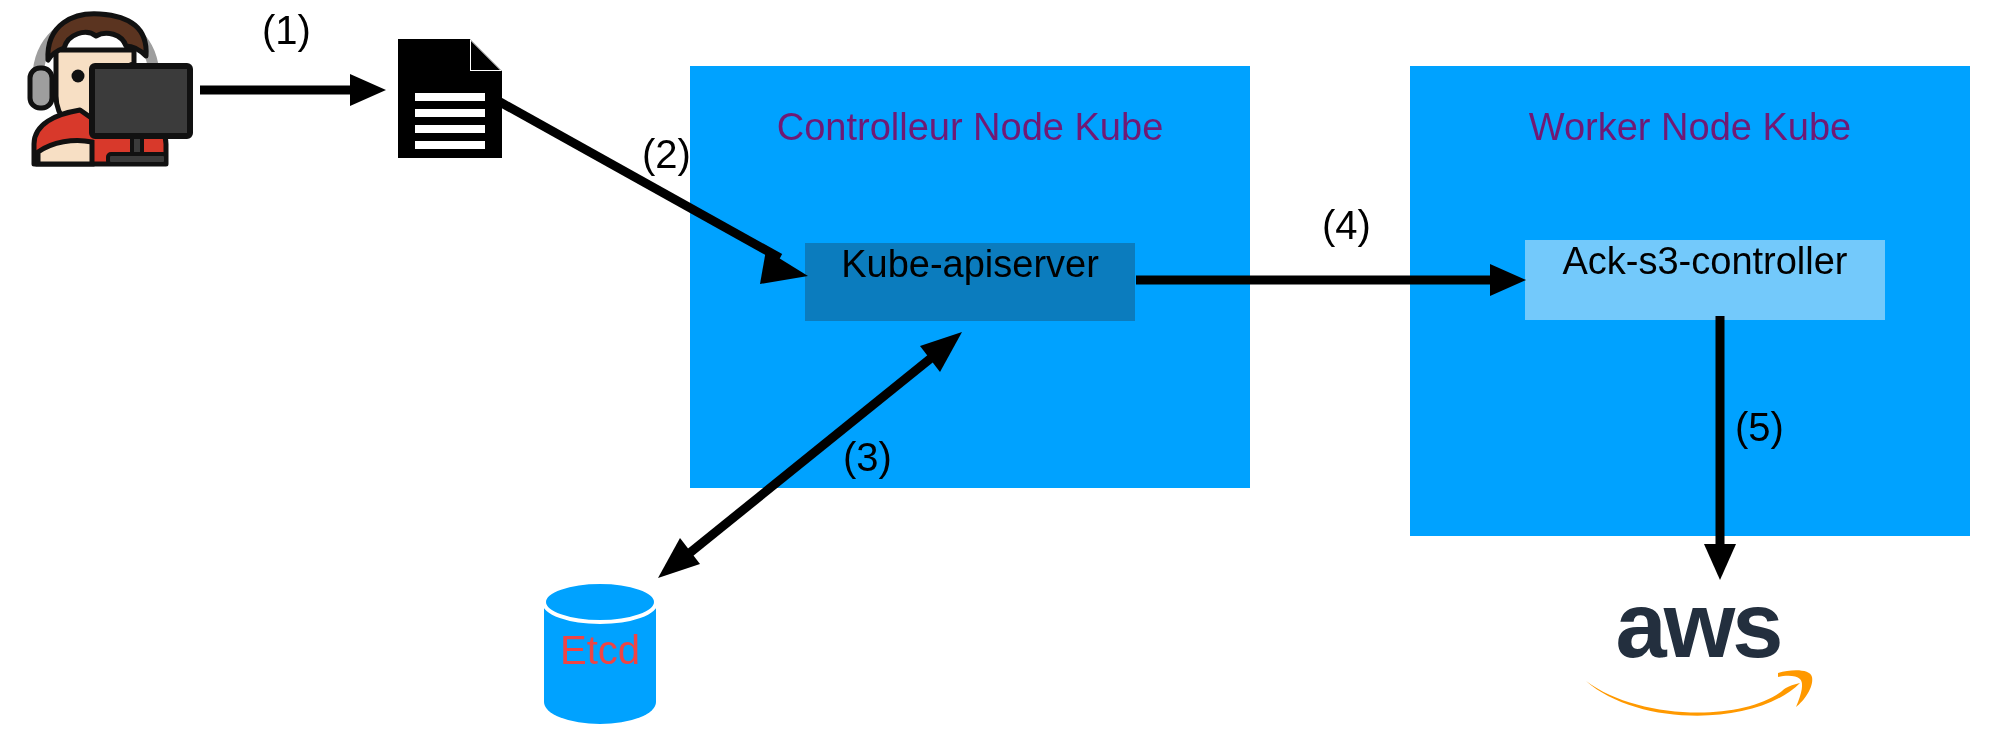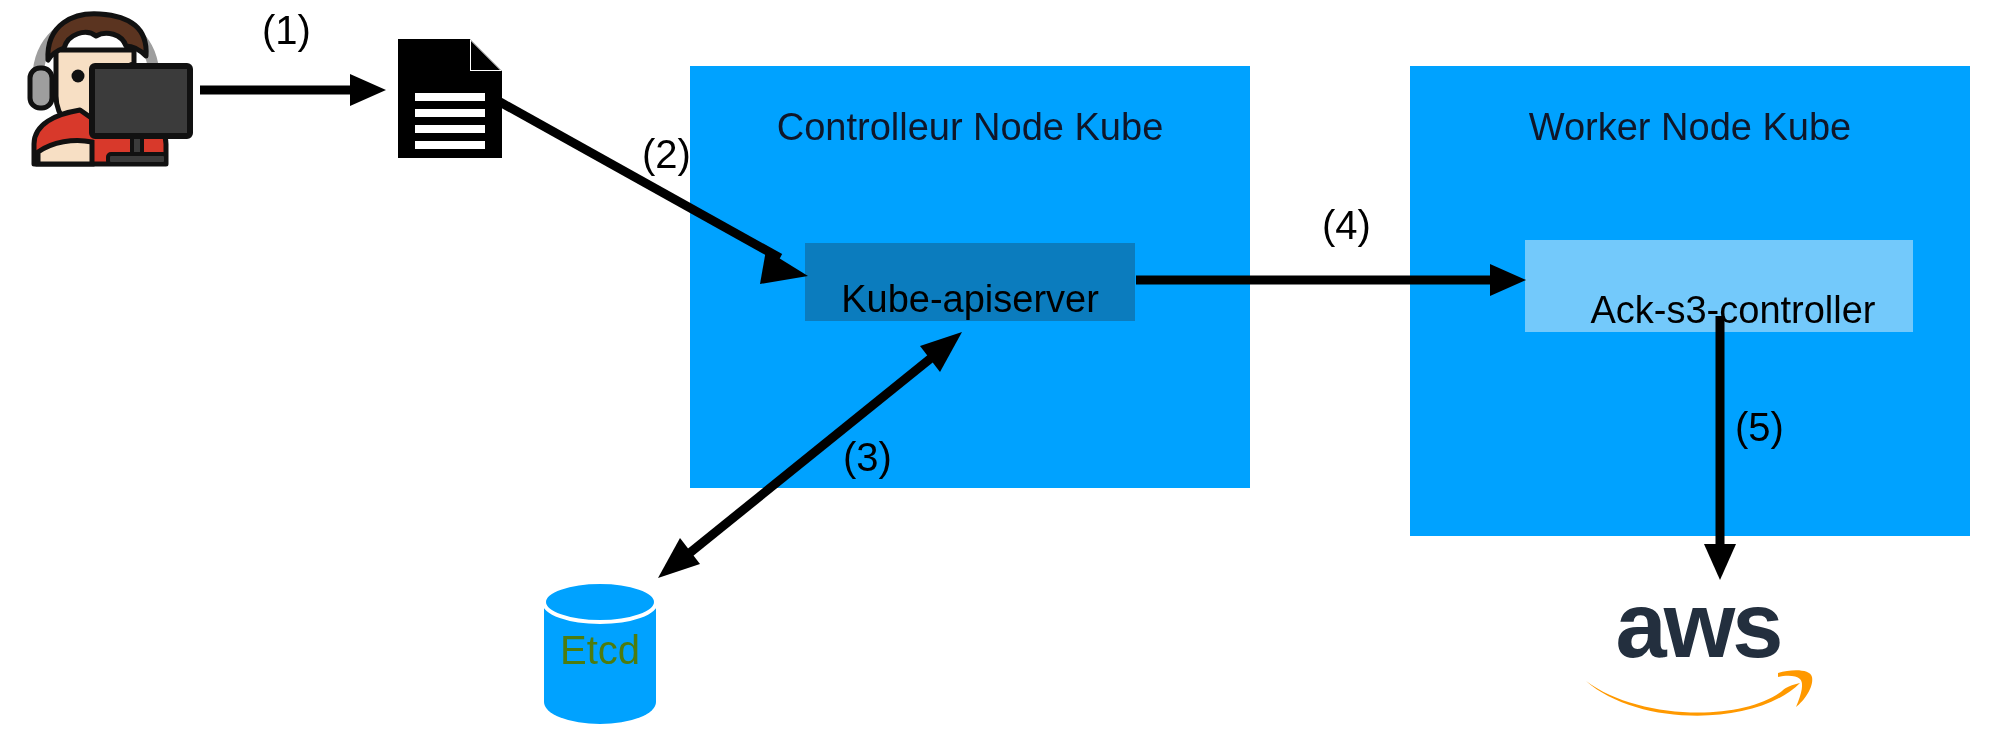--- a/index.html
+++ b/index.html
@@ -21,29 +21,29 @@
 
   
   .node-box {
     box-sizing: border-box;
   }
   .node-title {
     position: absolute;
     left: 0;
     right: 0;
     text-align: center;
-    color: #0f172a;
+    color: #701a75;
     font-size: 38px;
     font-family: "Liberation Sans", sans-serif;
     white-space: nowrap;
   }
   .inner-box {
     position: absolute;
     display: flex;
-    align-items: flex-end;
+    align-items: flex-start;
     justify-content: center;
     color: #000000;
     font-size: 38px;
     font-family: "Liberation Sans", sans-serif;
     white-space: nowrap;
   }
 
   
   .step-label {
     position: absolute;
@@ -52,21 +52,21 @@
     font-family: "Liberation Sans", sans-serif;
     white-space: nowrap;
   }
 
   
   .cyl-wrap { position: absolute; }
   .cyl-label {
     position: absolute;
     left: 0; right: 0;
     text-align: center;
-    color: #4d7c0f;
+    color: #ef4444;
     font-size: 40px;
     font-family: "Liberation Sans", sans-serif;
   }
 
   
   .aws-wrap { position: absolute; }
   .aws-text {
     font-family: "Liberation Sans", sans-serif;
     font-weight: bold;
     font-size: 92px;
@@ -139,21 +139,21 @@
   </div>
 
   <div class="inner-box" style="left:805px; top:243px; width:330px; height:78px; background:#0B7CBE;">
     <span>Kube-apiserver</span>
   </div>
 
   <div class="node-box abs" style="left:1410px; top:66px; width:560px; height:470px; background:#00A2FF;">
     <div class="node-title" style="top:40px;">Worker Node Kube</div>
   </div>
 
-  <div class="inner-box" style="left:1525px; top:240px; width:360px; height:92px; background:#73C9FB;padding-left:28px;">
+  <div class="inner-box" style="left:1525px; top:240px; width:360px; height:80px; background:#73C9FB;">
     <span>Ack-s3-controller</span>
   </div>
 
   <div class="abs" style="left:498px; top:98px; width:320px; height:190px;">
     <svg width="320" height="190" viewBox="0 0 320 190">
       <line x1="2" y1="4" x2="282" y2="160" stroke="#000" stroke-width="9"></line>
       <polygon points="310,178 268,152 262,186" fill="#000"></polygon>
     </svg>
   </div>
   <div class="step-label" style="left:642px; top:132px;">(2)</div>

